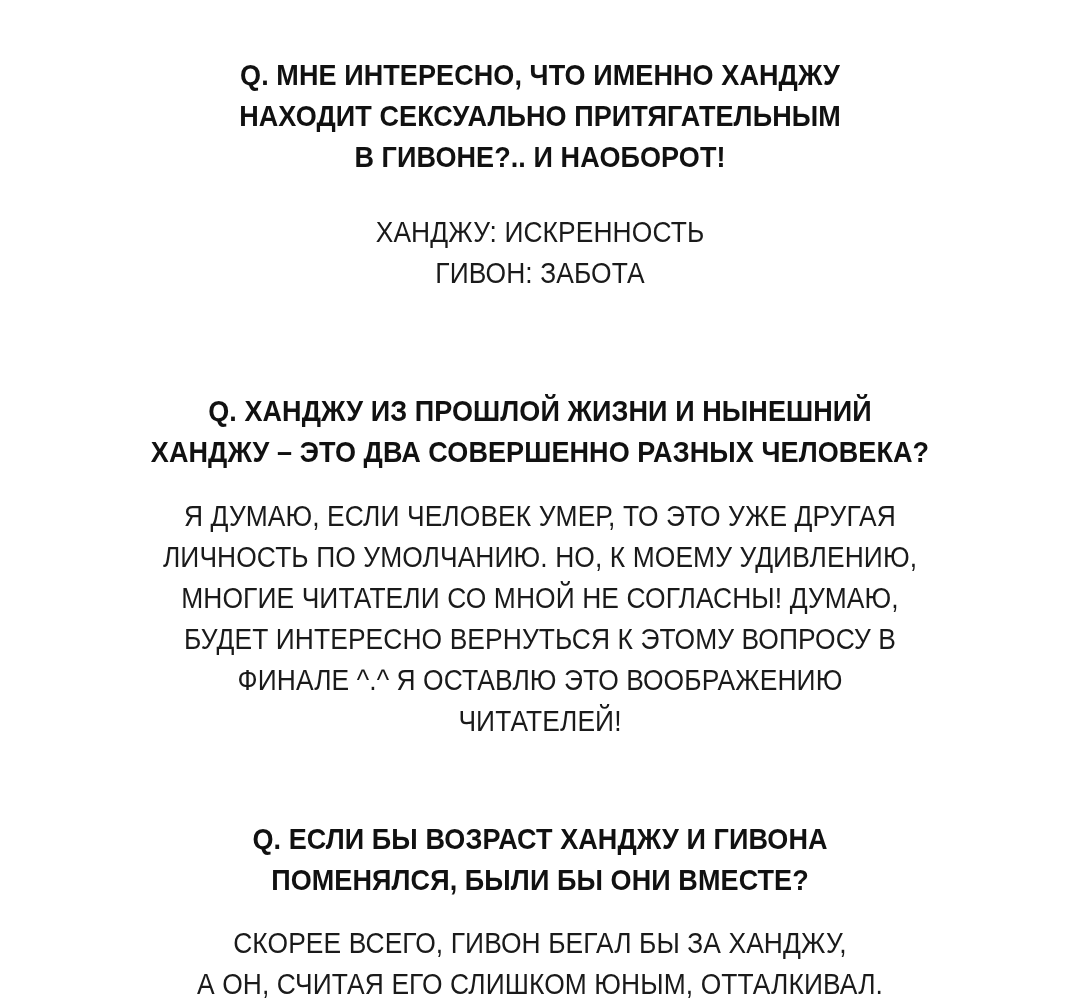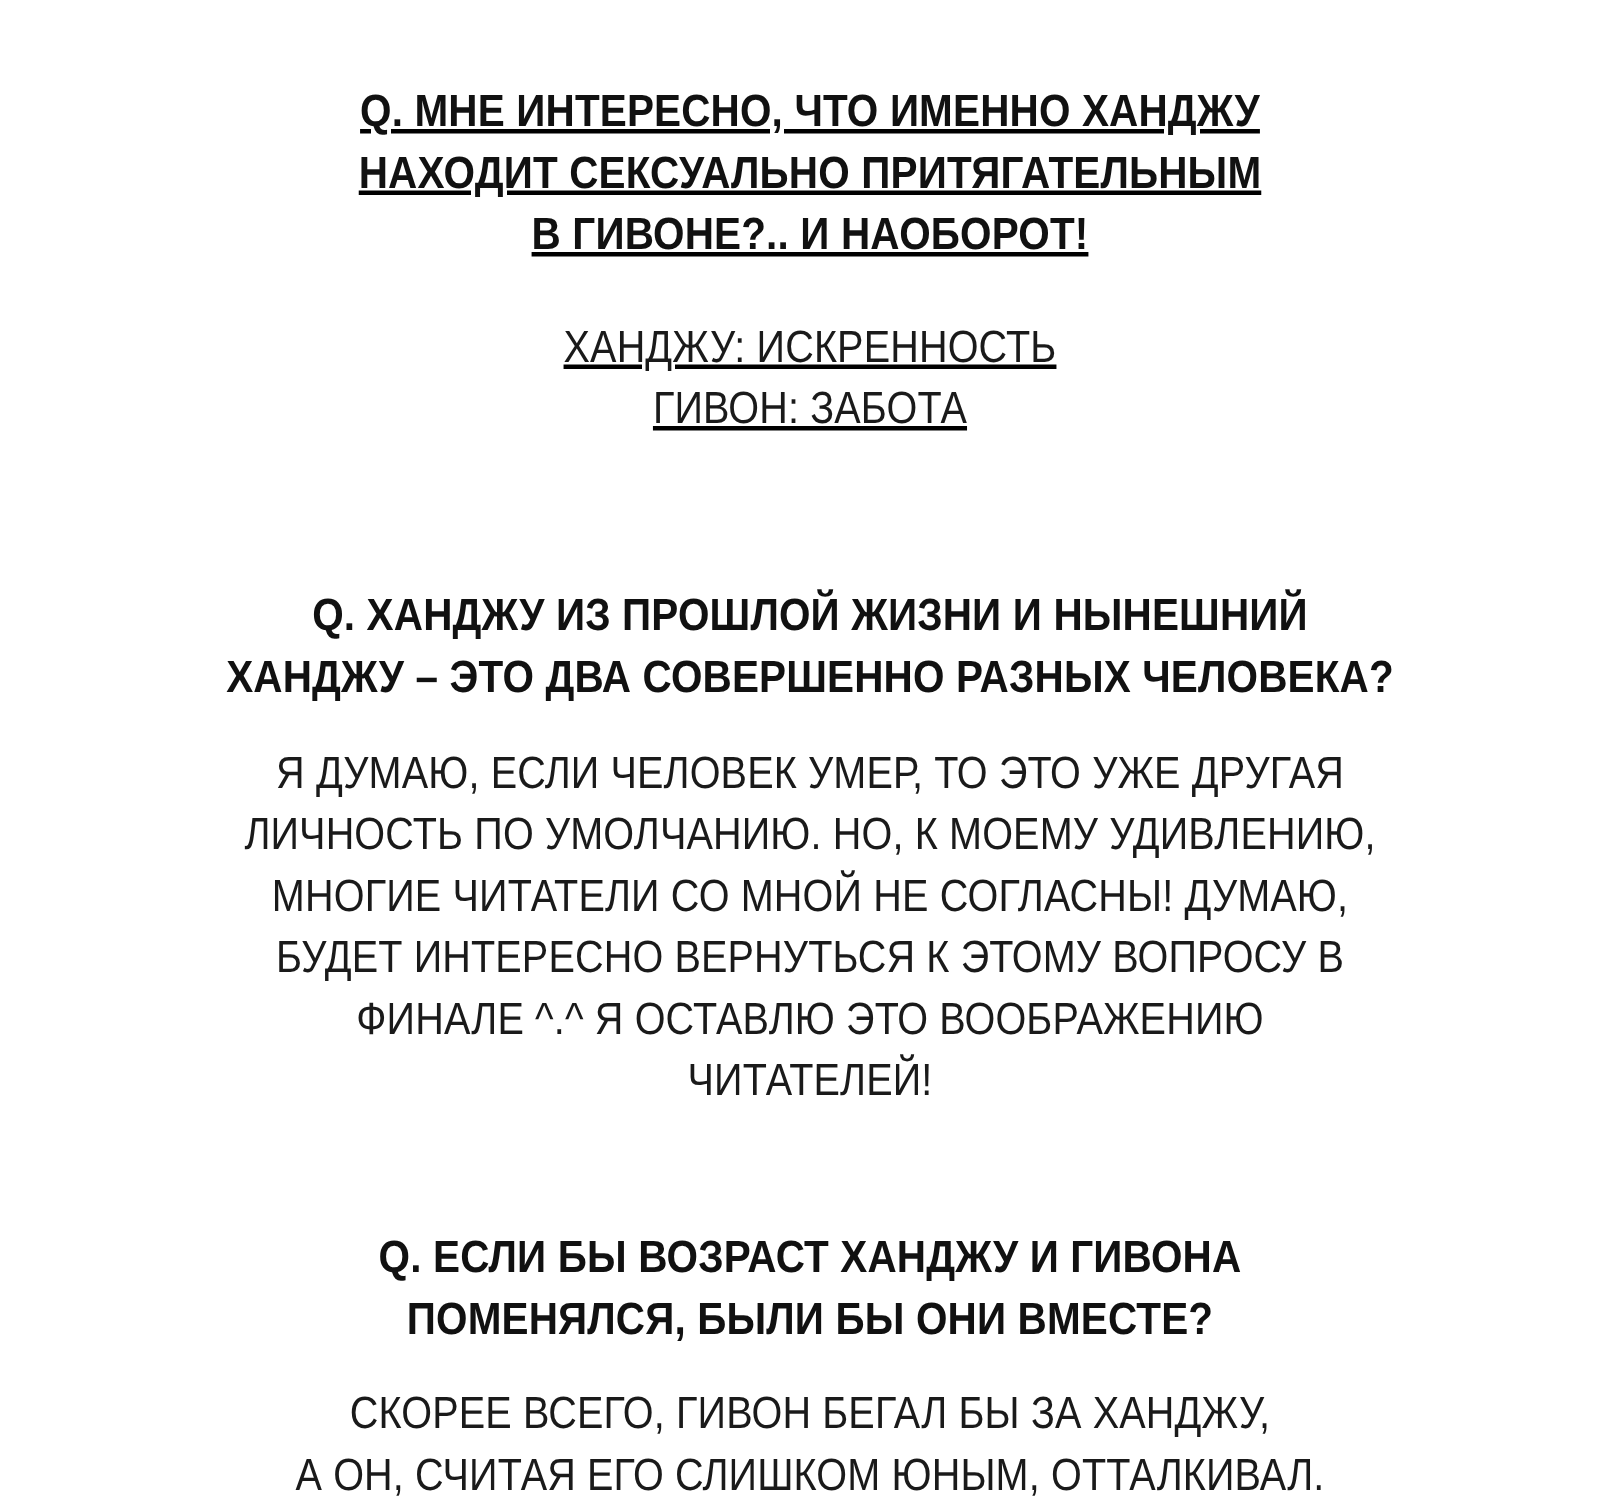--- a/index.html
+++ b/index.html
@@ -53,21 +53,21 @@
     letter-spacing: 0.1px;
     transform: scaleX(0.88);
     transform-origin: center center;
   }
   .answer .aline {
     display: block;
     white-space: nowrap;
   }
 
   
-  #block-1 { top: 54px; text-decoration: underline; }
+  #block-1 { top: 54px; }
   #block-1 .answer { margin-top: 34px; }
 
   #block-2 { top: 390px; }
   #block-2 .answer { margin-top: 23px; }
 
   #block-3 { top: 818px; }
   #block-3 .answer { margin-top: 22px; }
 </style>
 </head>
 <body>

